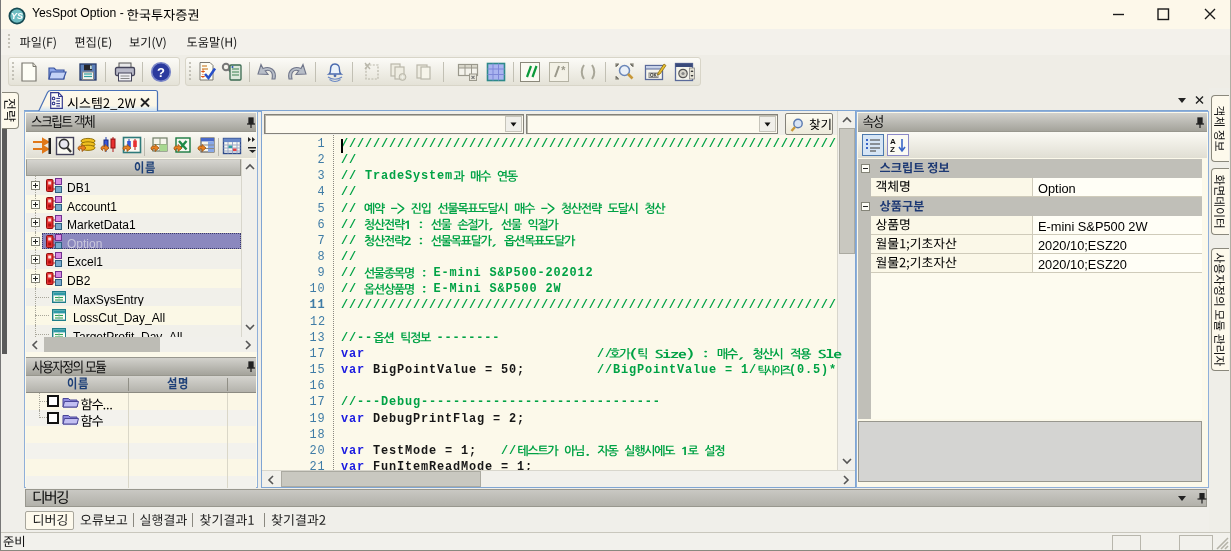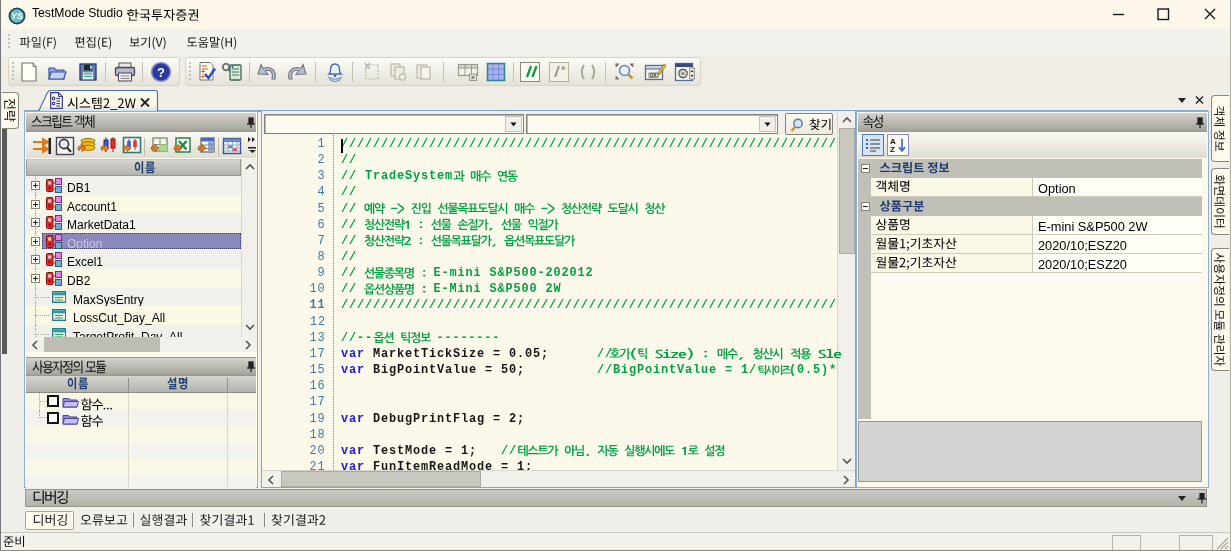--- a/index.html
+++ b/index.html
@@ -9,21 +9,21 @@
   .mono { font-family:"Liberation Mono", monospace; }
 </style>
 </head>
 <body>
 
 <div class="abs" style="left:0;top:0;width:1231px;height:29px;background:#FDF8EA;"></div>
 <svg class="abs" style="left:8px;top:7px" width="18" height="18" viewBox="0 0 18 18">
   <circle cx="9" cy="9" r="7.6" fill="#6FBDC2" stroke="#174A52" stroke-width="1.8"></circle>
   <text x="9" y="12.3" font-size="9" font-weight="bold" font-style="italic" fill="#fff" text-anchor="middle" font-family="Liberation Sans">YS</text>
 </svg>
-<div class="abs" style="left:32px;top:6px;font-size:12.2px;color:#000;">TestMode Studio - </div>
+<div class="abs" style="left:32px;top:6px;font-size:12.2px;color:#000;">YesSpot Option - </div>
 
 <svg class="abs" style="left:1105px;top:6px" width="120" height="16" viewBox="0 0 120 16">
   <line x1="8" y1="8.5" x2="19" y2="8.5" stroke="#1a1a1a" stroke-width="1.4"></line>
   <rect x="53" y="3" width="10.5" height="10.5" fill="none" stroke="#1a1a1a" stroke-width="1.4"></rect>
   <path d="M100 3 L110 13 M110 3 L100 13" stroke="#1a1a1a" stroke-width="1.4"></path>
 </svg>
 
 <div class="abs" style="left:0;top:29px;width:1231px;height:26px;background:#F3F1EB;"></div>
 <svg class="abs" style="left:7px;top:33px" width="4" height="18" viewBox="0 0 4 18">
   <g fill="#B9B7AC">
@@ -594,29 +594,29 @@
       <div class="abs" style="left:79.0px;top:146.3px;line-height:16px;color:#00A245;white-space:pre;">//</div>
       <div class="abs" style="left:171.5px;top:146.3px;line-height:16px;color:#00A245;white-space:pre;">E-Mini&nbsp;S&amp;P500&nbsp;2W</div>
       <div class="abs" style="left:47.5px;top:162.4px;line-height:16px;color:#3F7CA6;font-weight:bold;">11</div>
       <div class="abs" style="left:79.0px;top:162.4px;line-height:16px;color:#00A245;white-space:pre;">//////////////////////////////////////////////////////////////</div>
       <div class="abs" style="left:48px;top:178.6px;line-height:16px;color:#3F7CA6;font-weight:normal;">12</div>
       <div class="abs" style="left:47.5px;top:194.8px;line-height:16px;color:#3F7CA6;font-weight:normal;">13</div>
       <div class="abs" style="left:79.0px;top:194.8px;line-height:16px;color:#00A245;white-space:pre;">//--</div>
       <div class="abs" style="left:174.4px;top:194.8px;line-height:16px;color:#00A245;white-space:pre;">--------</div>
       <div class="abs" style="left:47.5px;top:210.9px;line-height:16px;color:#3F7CA6;font-weight:normal;">17</div>
       <div class="abs" style="left:79.0px;top:210.9px;line-height:16px;color:#1A1AE0;white-space:pre;">var</div>
-      <div class="abs" style="left:111.0px;top:210.9px;line-height:16px;color:#161616;white-space:pre;">MarketTickSize&nbsp;=&nbsp;0.05;</div>
       <div class="abs" style="left:335.0px;top:210.9px;line-height:16px;color:#00A245;white-space:pre;">//</div>
       <div class="abs" style="left:47.5px;top:227.0px;line-height:16px;color:#3F7CA6;font-weight:normal;">15</div>
       <div class="abs" style="left:79.0px;top:227.0px;line-height:16px;color:#1A1AE0;white-space:pre;">var</div>
       <div class="abs" style="left:111.0px;top:227.0px;line-height:16px;color:#161616;white-space:pre;">BigPointValue&nbsp;=&nbsp;50;</div>
       <div class="abs" style="left:335.0px;top:227.0px;line-height:16px;color:#00A245;white-space:pre;">//BigPointValue&nbsp;=&nbsp;1/</div>
       <div class="abs" style="left:527.0px;top:227.0px;line-height:16px;color:#00A245;white-space:pre;">(0.5)*</div>
       <div class="abs" style="left:47.5px;top:243.2px;line-height:16px;color:#3F7CA6;font-weight:normal;">16</div>
       <div class="abs" style="left:47.5px;top:259.3px;line-height:16px;color:#3F7CA6;font-weight:normal;">17</div>
+      <div class="abs" style="left:79.0px;top:259.3px;line-height:16px;color:#00A245;white-space:pre;">//---Debug------------------------------</div>
       <div class="abs" style="left:47.5px;top:275.5px;line-height:16px;color:#3F7CA6;font-weight:normal;">19</div>
       <div class="abs" style="left:79.0px;top:275.5px;line-height:16px;color:#1A1AE0;white-space:pre;">var</div>
       <div class="abs" style="left:111.0px;top:275.5px;line-height:16px;color:#161616;white-space:pre;">DebugPrintFlag&nbsp;=&nbsp;2;</div>
       <div class="abs" style="left:47.5px;top:291.6px;line-height:16px;color:#3F7CA6;font-weight:normal;">18</div>
       <div class="abs" style="left:47.5px;top:307.8px;line-height:16px;color:#3F7CA6;font-weight:normal;">20</div>
       <div class="abs" style="left:79.0px;top:307.8px;line-height:16px;color:#1A1AE0;white-space:pre;">var</div>
       <div class="abs" style="left:111.0px;top:307.8px;line-height:16px;color:#161616;white-space:pre;">TestMode&nbsp;=&nbsp;1;</div>
       <div class="abs" style="left:239.0px;top:307.8px;line-height:16px;color:#00A245;white-space:pre;">//</div>
       <div class="abs" style="left:47.5px;top:323.9px;line-height:16px;color:#3F7CA6;font-weight:normal;">21</div>
       <div class="abs" style="left:79.0px;top:323.9px;line-height:16px;color:#1A1AE0;white-space:pre;">var</div>

